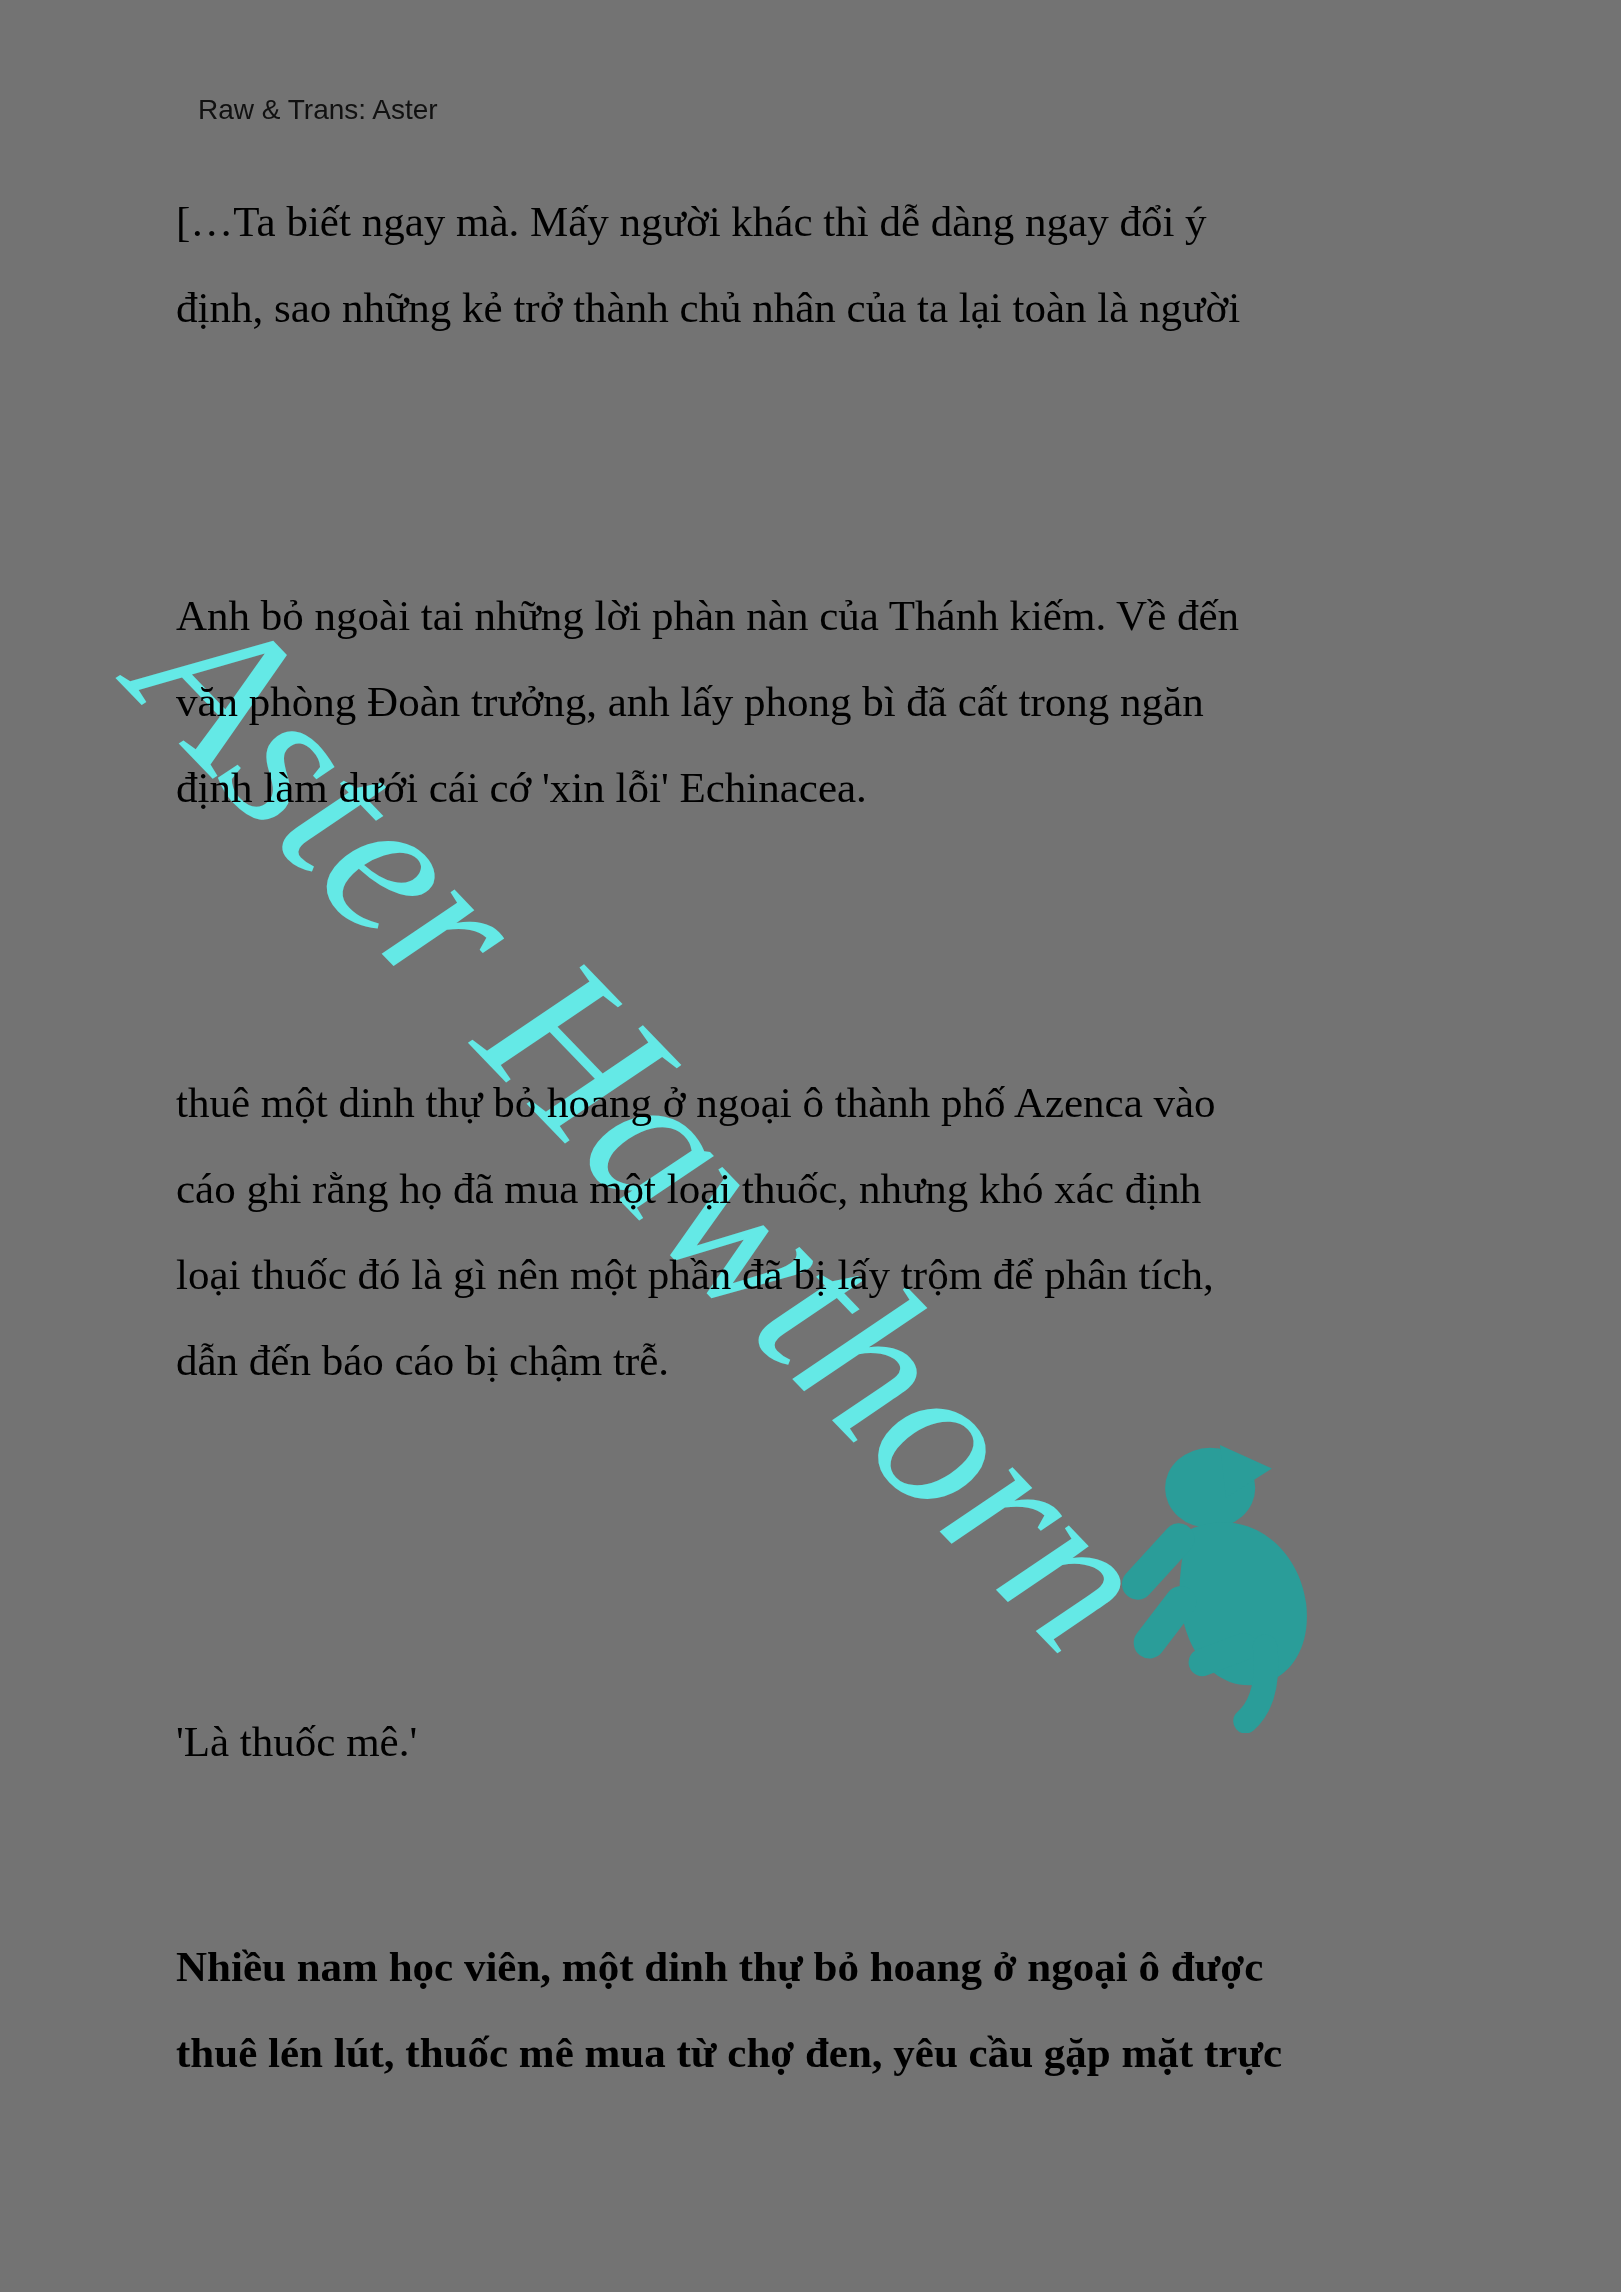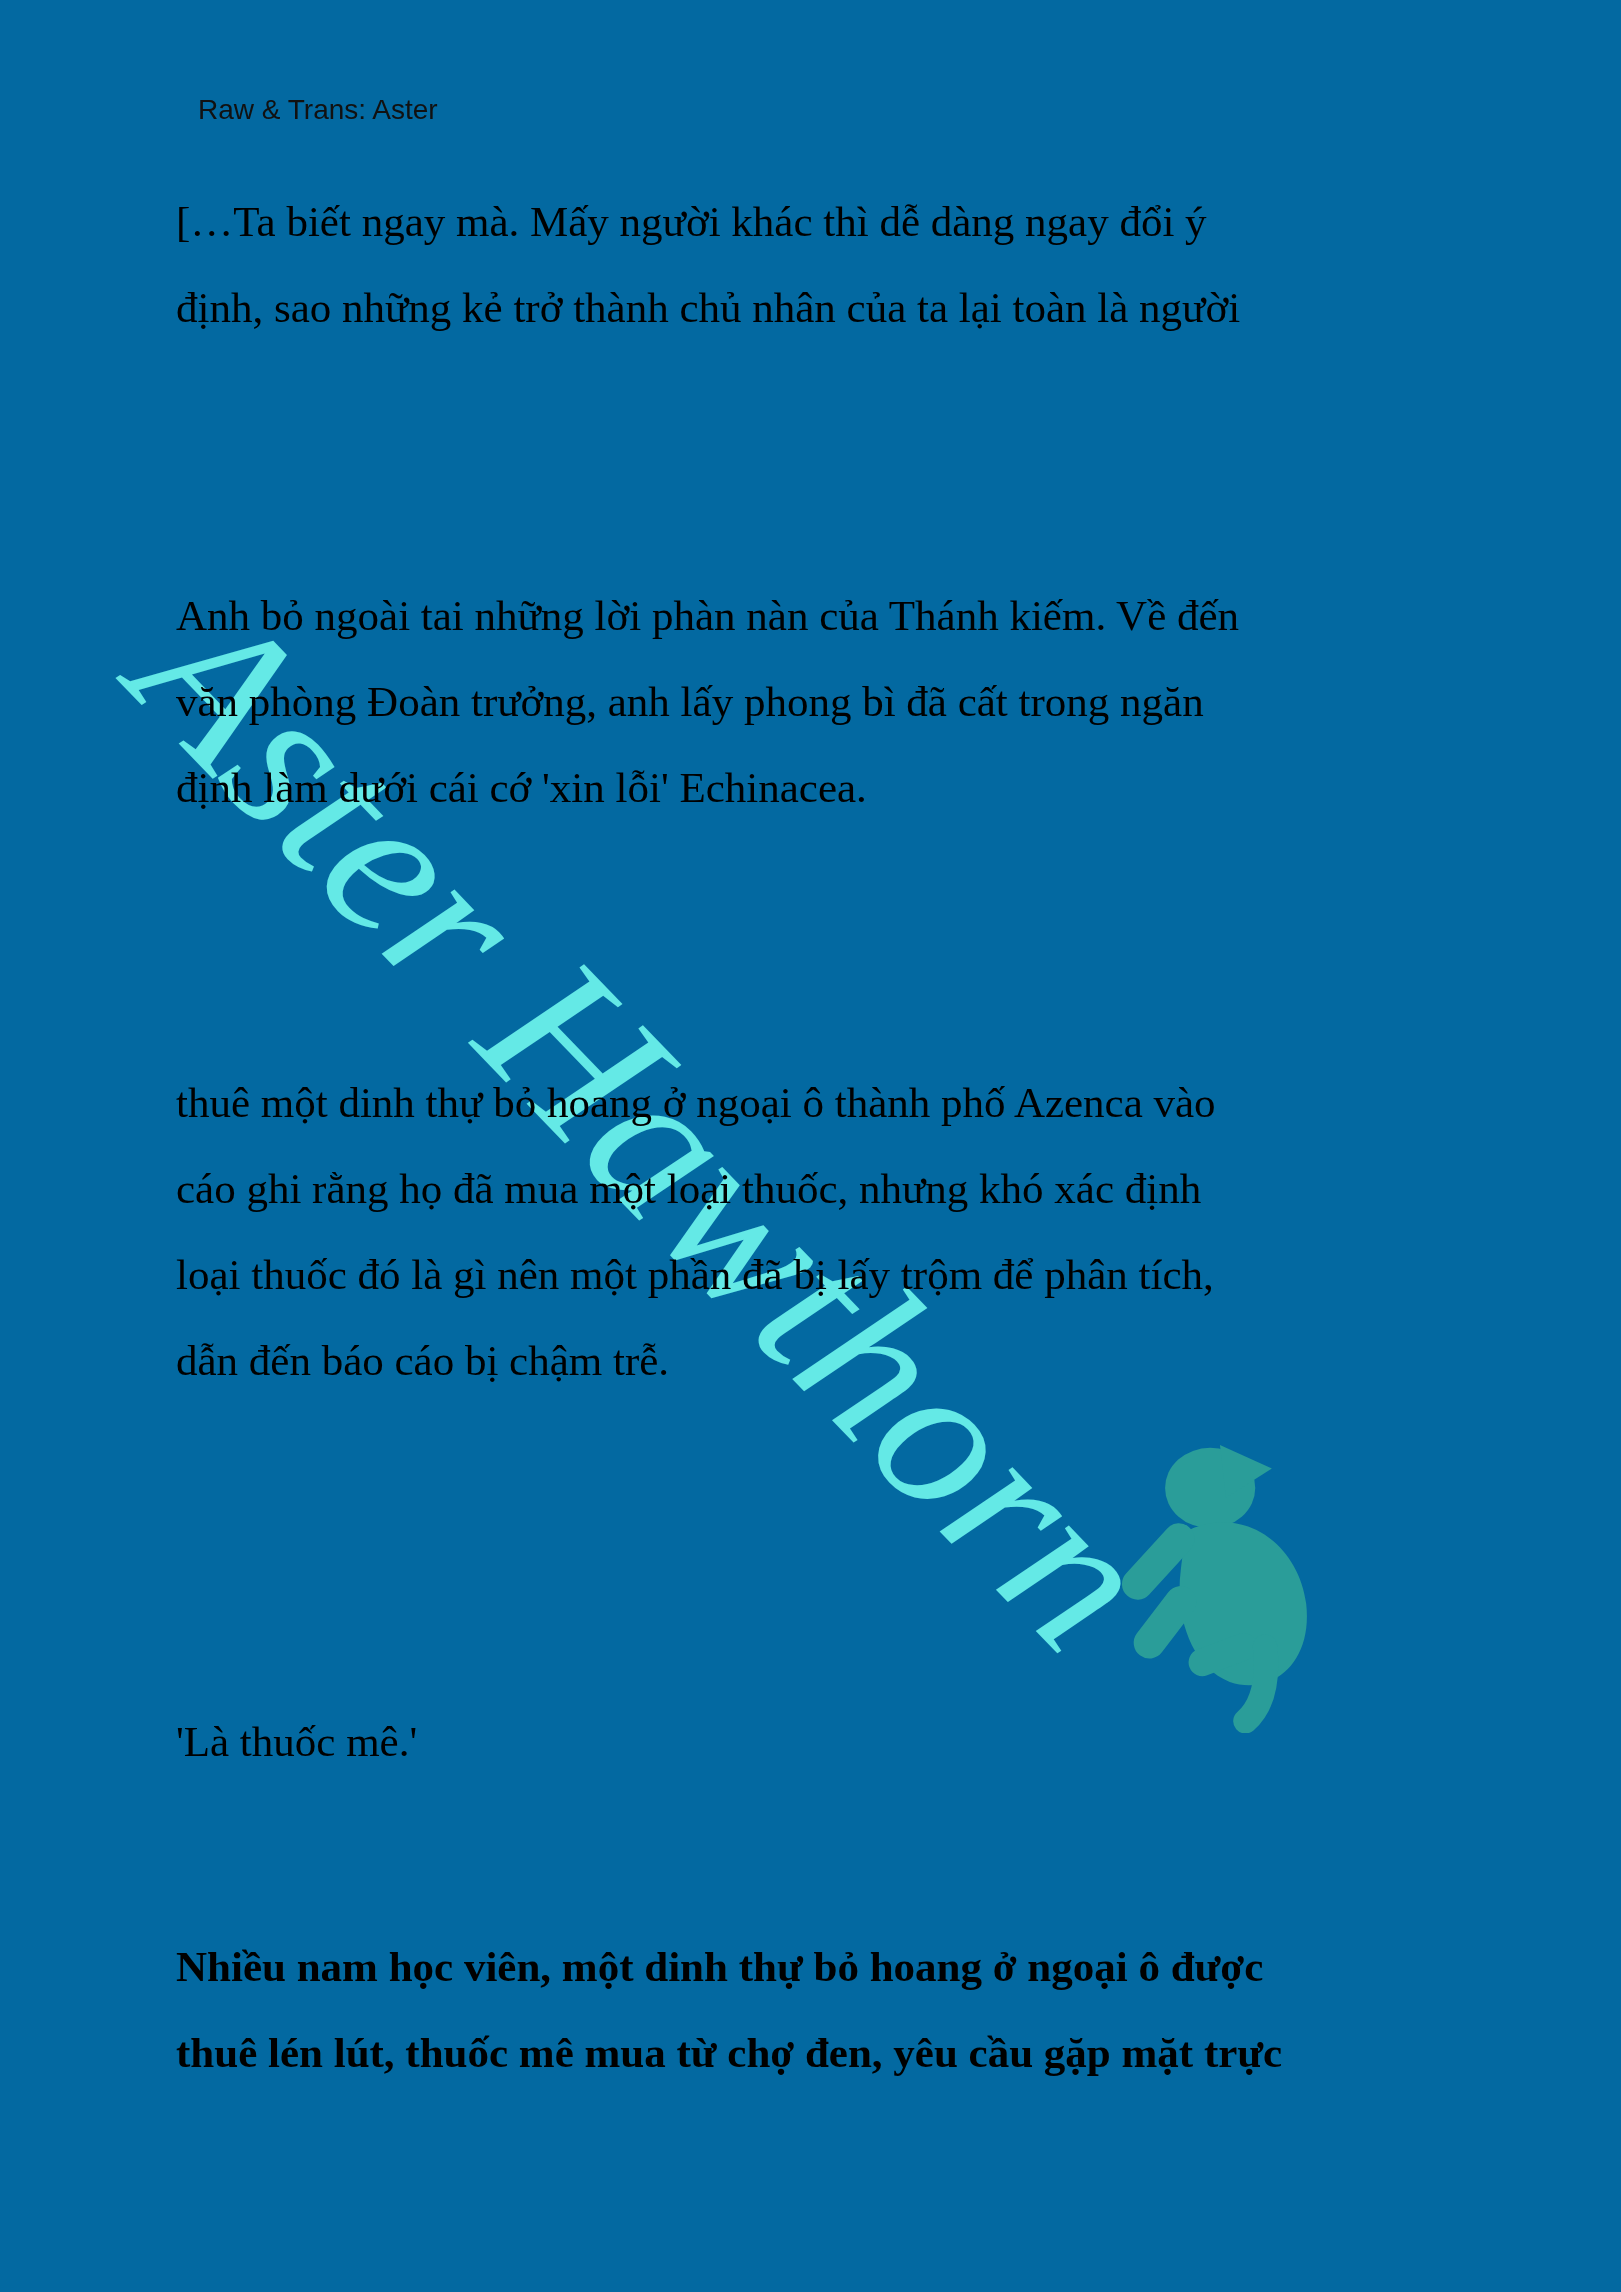--- a/index.html
+++ b/index.html
@@ -57,21 +57,21 @@
     left: 1120px;
     top: 1439px;
     width: 196px;
     height: 294px;
     z-index: 2;
   }
 </style>
 </head>
 <body>
 
-<div class="page" style="background: #0369a1;">
+<div class="page" style="background: #737373;">
 
   <div class="header">Raw &amp; Trans: Aster</div>
 
   <div class="watermark" style="color: rgb(100, 233, 230);">Aster Hawthorn</div>
 
   <div class="para p1">
     <div class="line" style="color: rgb(0, 0, 0);">[…Ta biết ngay mà. Mấy người khác thì dễ dàng ngay đổi ý</div>
     <div class="line" style="color: rgb(0, 0, 0);">định, sao những kẻ trở thành chủ nhân của ta lại toàn là người</div>
   </div>
 

